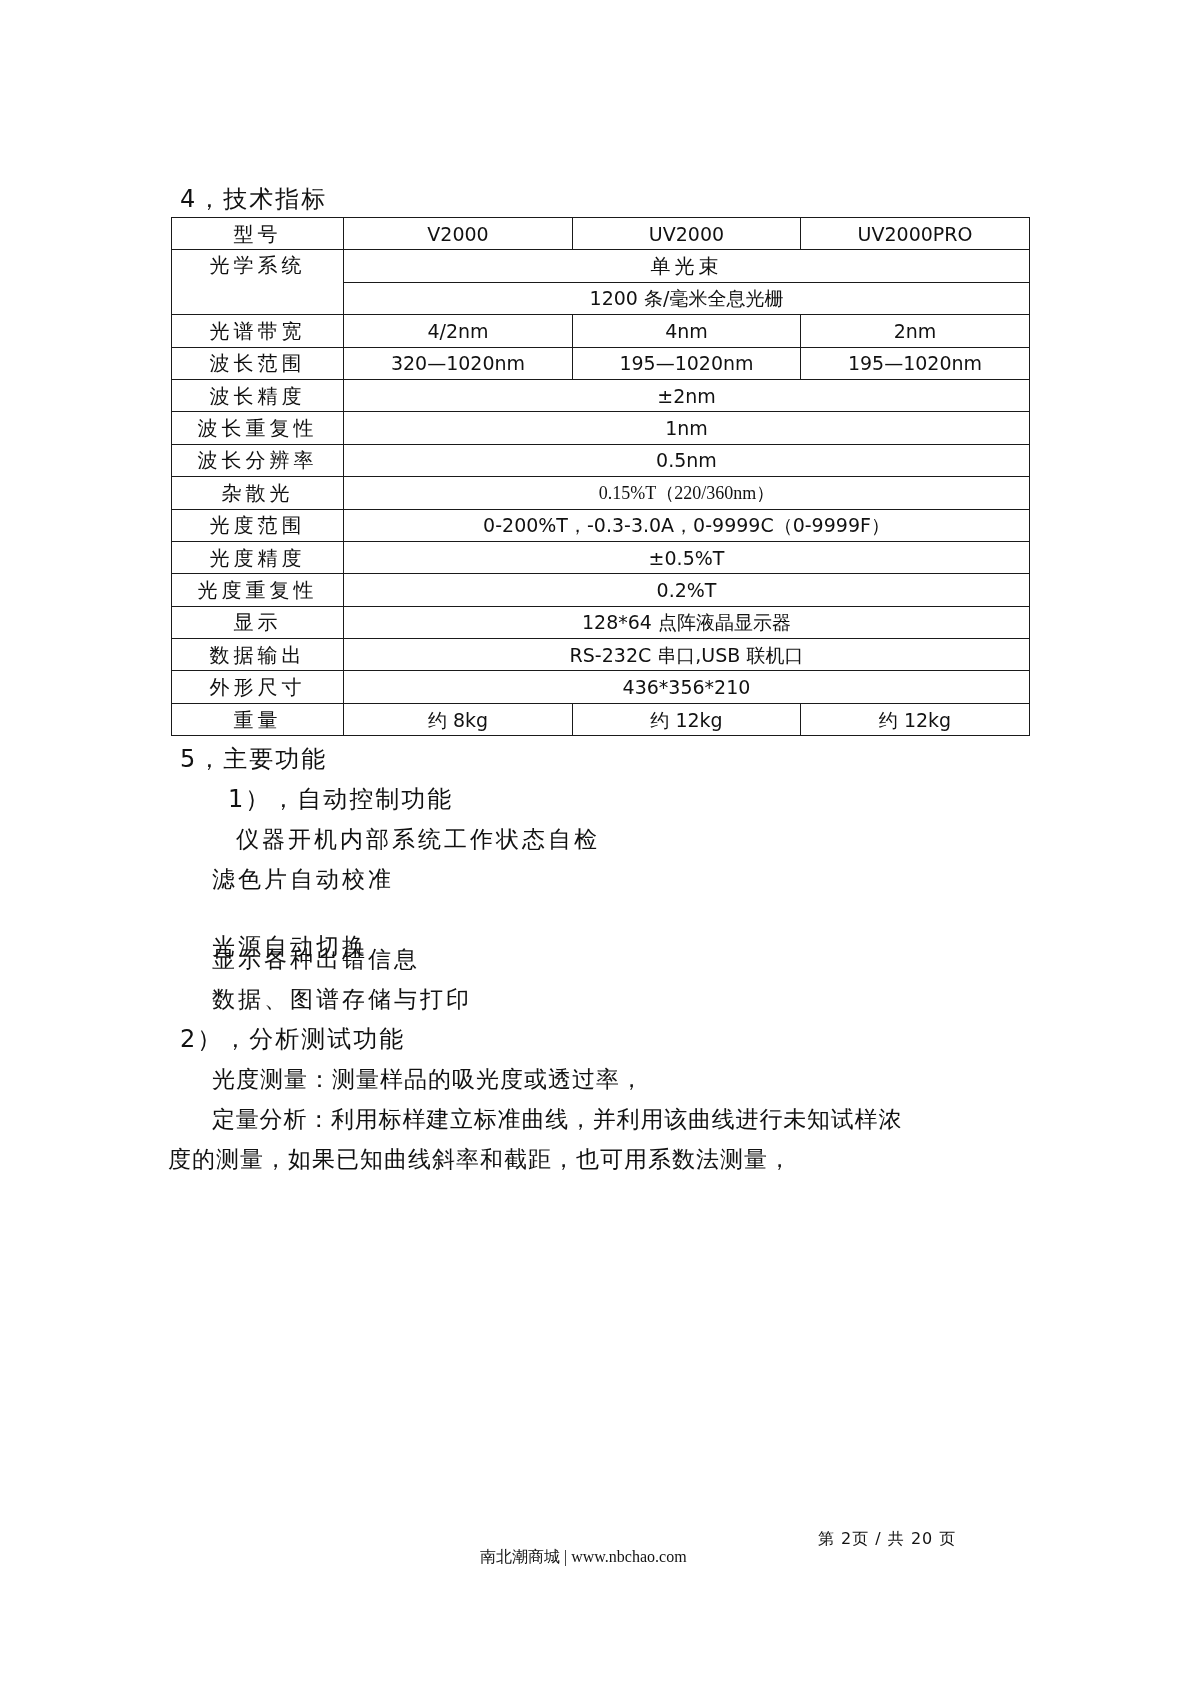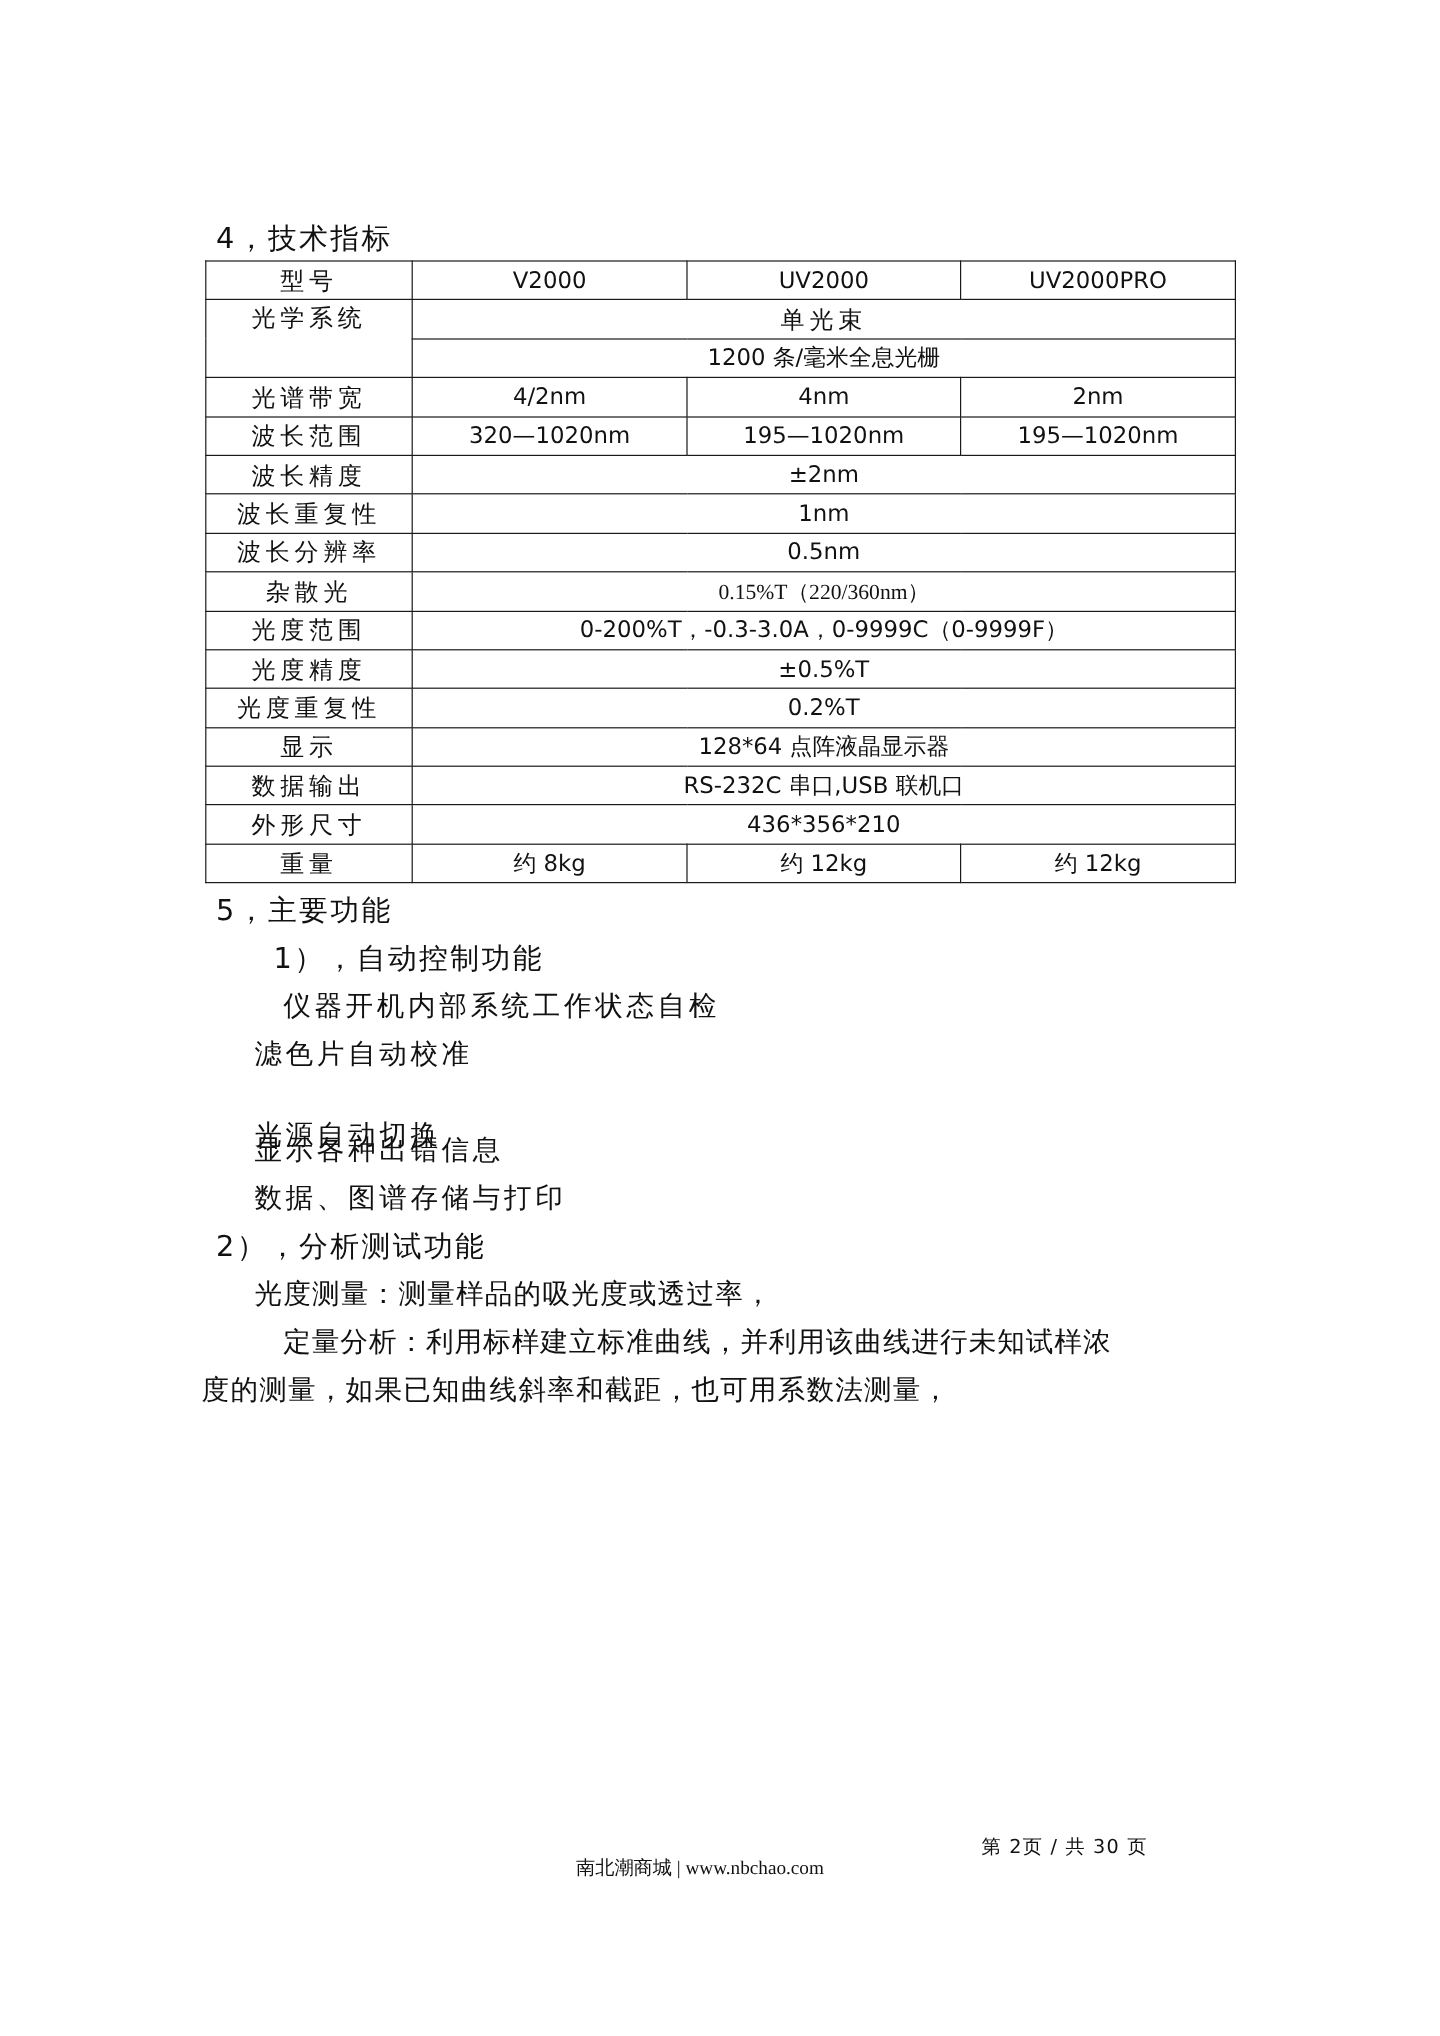--- a/index.html
+++ b/index.html
@@ -106,17 +106,17 @@
 
 <div class="abs heading" style="left:180px; top:744px;text-align:center;">5，主要功能</div>
 <div class="abs heading" style="left:180px; top:784px;margin-left:48px;">1），自动控制功能</div>
 <div class="abs line" style="left:212px; top:824px;margin-left:24px;">仪器开机内部系统工作状态自检</div>
 <div class="abs line" style="left:212px; top:864px;">滤色片自动校准</div>
 <div class="abs line" style="left:212px; top:904px;margin-top:27px;">光源自动切换</div>
 <div class="abs line" style="left:212px; top:944px;">显示各种出错信息</div>
 <div class="abs line" style="left:212px; top:984px;">数据、图谱存储与打印</div>
 <div class="abs heading" style="left:180px; top:1024px;">2），分析测试功能</div>
 <div class="abs line" style="left:212px; top:1064px; letter-spacing:1px;">光度测量：测量样品的吸光度或透过率，</div>
-<div class="abs line" style="left:212px; top:1104px; letter-spacing:0.8px;margin-left:24px;">定量分析：利用标样建立标准曲线，并利用该曲线进行未知试样浓</div>
+<div class="abs line" style="left:212px; top:1104px; letter-spacing:0.8px;">定量分析：利用标样建立标准曲线，并利用该曲线进行未知试样浓</div>
 <div class="abs line" style="left:168px; top:1144px; letter-spacing:1px;">度的测量，如果已知曲线斜率和截距，也可用系数法测量，</div>
 
-<div class="abs footer-page" style="left:818px; top:1529px;">第 2页 / 共 30 页</div>
+<div class="abs footer-page" style="left:818px; top:1529px;">第 2页 / 共 20 页</div>
 <div class="abs footer-site" style="left:480px; top:1547px;">南北潮商城 | www.nbchao.com</div>
 
 </body></html>

